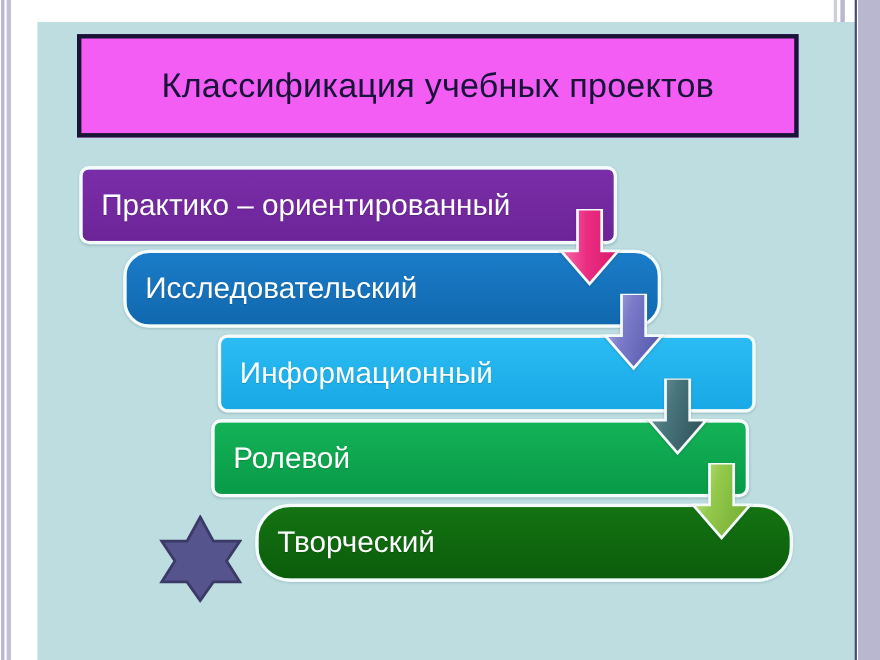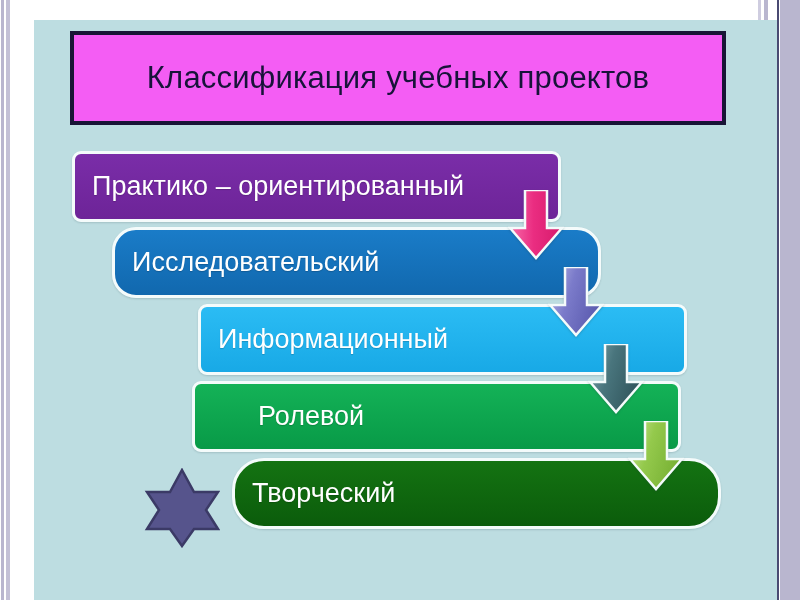--- a/index.html
+++ b/index.html
@@ -83,21 +83,21 @@
     text-shadow:0 1px 1px rgba(0,0,0,0.18);
   }
 
   #bar-1 { left:38px;  top:131px; width:489px; background:#7229a0;
            background:linear-gradient(180deg,#7a2da8 0%,#6d2498 100%); }
   #bar-2 { left:78px;  top:207px; width:489px; background:#1673bd;
            background:linear-gradient(180deg,#1a7cc8 0%,#1168ae 100%);border-radius:24px; }
   #bar-3 { left:118px; top:284px; width:489px; background:#23b4ef;
            background:linear-gradient(180deg,#2bbcf4 0%,#18a9e6 100%);margin-left:46px; }
   #bar-4 { left:158px; top:361px; width:489px; background:#0fa650;
-           background:linear-gradient(180deg,#14b257 0%,#089a47 100%);padding-left:46px; }
+           background:linear-gradient(180deg,#14b257 0%,#089a47 100%); }
   #bar-5 { left:198px; top:438px; width:489px; background:#10680f;
            background:linear-gradient(180deg,#147312 0%,#0b5c0b 100%);border-radius:32px; }
 
   
   .arrow {
     position:absolute;
     width:56px; height:70px;
     filter:drop-shadow(0 1px 1px rgba(30,50,60,0.25));
   }
   #arrow-1 { left:474px; top:170px; }

